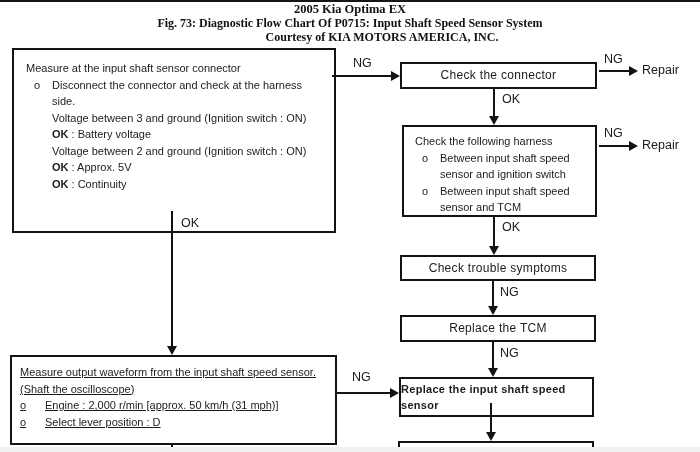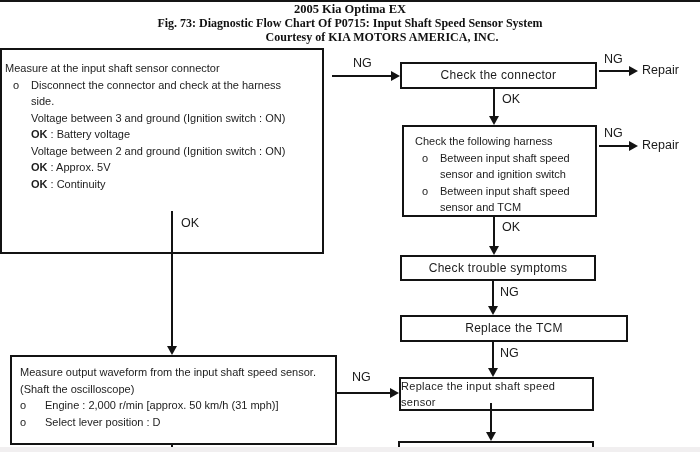--- a/index.html
+++ b/index.html
@@ -32,21 +32,21 @@
 <body>
 
 <div id="page">
 
   <div class="topline"></div>
 
   <div class="title t1">2005 Kia Optima EX</div>
   <div class="title t2">Fig. 73: Diagnostic Flow Chart Of P0715: Input Shaft Speed Sensor System</div>
   <div class="title t3">Courtesy of KIA MOTORS AMERICA, INC.</div>
 
-  <div class="box" style="left:0;top:48px;width:324px;height:206px;padding:10px 8px 0 3px;">
+  <div class="box" style="left:12px;top:48px;width:324px;height:185px;padding:10px 8px 0 12px;">
     <div>Measure at the input shaft sensor connector</div>
     <div class="brow">
       <span class="bmark" style="margin-left:8px;">o</span>
       <span style="width:258px;">Disconnect the connector and check at the harness side.</span>
     </div>
     <div style="margin-left:26px;">Voltage between 3 and ground (Ignition switch : ON)</div>
     <div style="margin-left:26px;"><b>OK</b><span> : Battery voltage</span></div>
     <div style="margin-left:26px;">Voltage between 2 and ground (Ignition switch : ON)</div>
     <div style="margin-left:26px;"><b>OK</b><span> : Approx. 5V</span></div>
     <div style="margin-left:26px;"><b>OK</b><span> : Continuity</span></div>
@@ -91,44 +91,44 @@
   <div class="lbl" style="left:502px;top:220px;">OK</div>
 
   <div class="box cbox" style="left:400px;top:255px;width:196px;height:26px;">
     <span>Check trouble symptoms</span>
   </div>
 
   <div class="vline" style="left:492px;top:281px;height:25px;"></div>
   <div class="tri-d" style="left:488px;top:306px;"></div>
   <div class="lbl" style="left:500px;top:285px;">NG</div>
 
-  <div class="box cbox" style="left:400px;top:315px;width:228px;height:27px;">
+  <div class="box cbox" style="left:400px;top:315px;width:196px;height:27px;">
     <span>Replace the TCM</span>
   </div>
 
   <div class="vline" style="left:492px;top:342px;height:26px;"></div>
   <div class="tri-d" style="left:488px;top:368px;"></div>
   <div class="lbl" style="left:500px;top:346px;">NG</div>
 
-  <div class="box cbox" style="left:399px;top:377px;width:195px;height:34px;font-size:11px;">
+  <div class="box cbox" style="left:399px;top:377px;width:195px;height:40px;font-size:11px;font-weight:bold;">
     <span>Replace the input shaft speed sensor</span>
   </div>
 
   <div class="vline" style="left:490px;top:403px;height:29px;"></div>
   <div class="tri-d" style="left:486px;top:432px;"></div>
 
   <div class="box" style="left:398px;top:441px;width:196px;height:11px;border-bottom:none;overflow:hidden;">
     <div class="partialtxt">Check trouble symptoms</div>
   </div>
 
   <div class="vline" style="left:171px;top:211px;height:135px;"></div>
   <div class="tri-d" style="left:167px;top:346px;"></div>
   <div class="lbl" style="left:181px;top:216px;">OK</div>
 
-  <div class="box" style="left:10px;top:355px;width:327px;height:90px;padding:7px 8px 0 8px;">
+  <div class="box" style="left:10px;top:355px;width:327px;height:90px;padding:7px 8px 0 8px;text-decoration:underline;">
     <div>Measure output waveform from the input shaft speed sensor.</div>
     <div>(Shaft the oscilloscope)</div>
     <div class="brow">
       <span class="bmark" style="flex-basis:25px;">o</span>
       <span>Engine : 2,000 r/min [approx. 50 km/h (31 mph)]</span>
     </div>
     <div class="brow">
       <span class="bmark" style="flex-basis:25px;">o</span>
       <span>Select lever position : D</span>
     </div>

